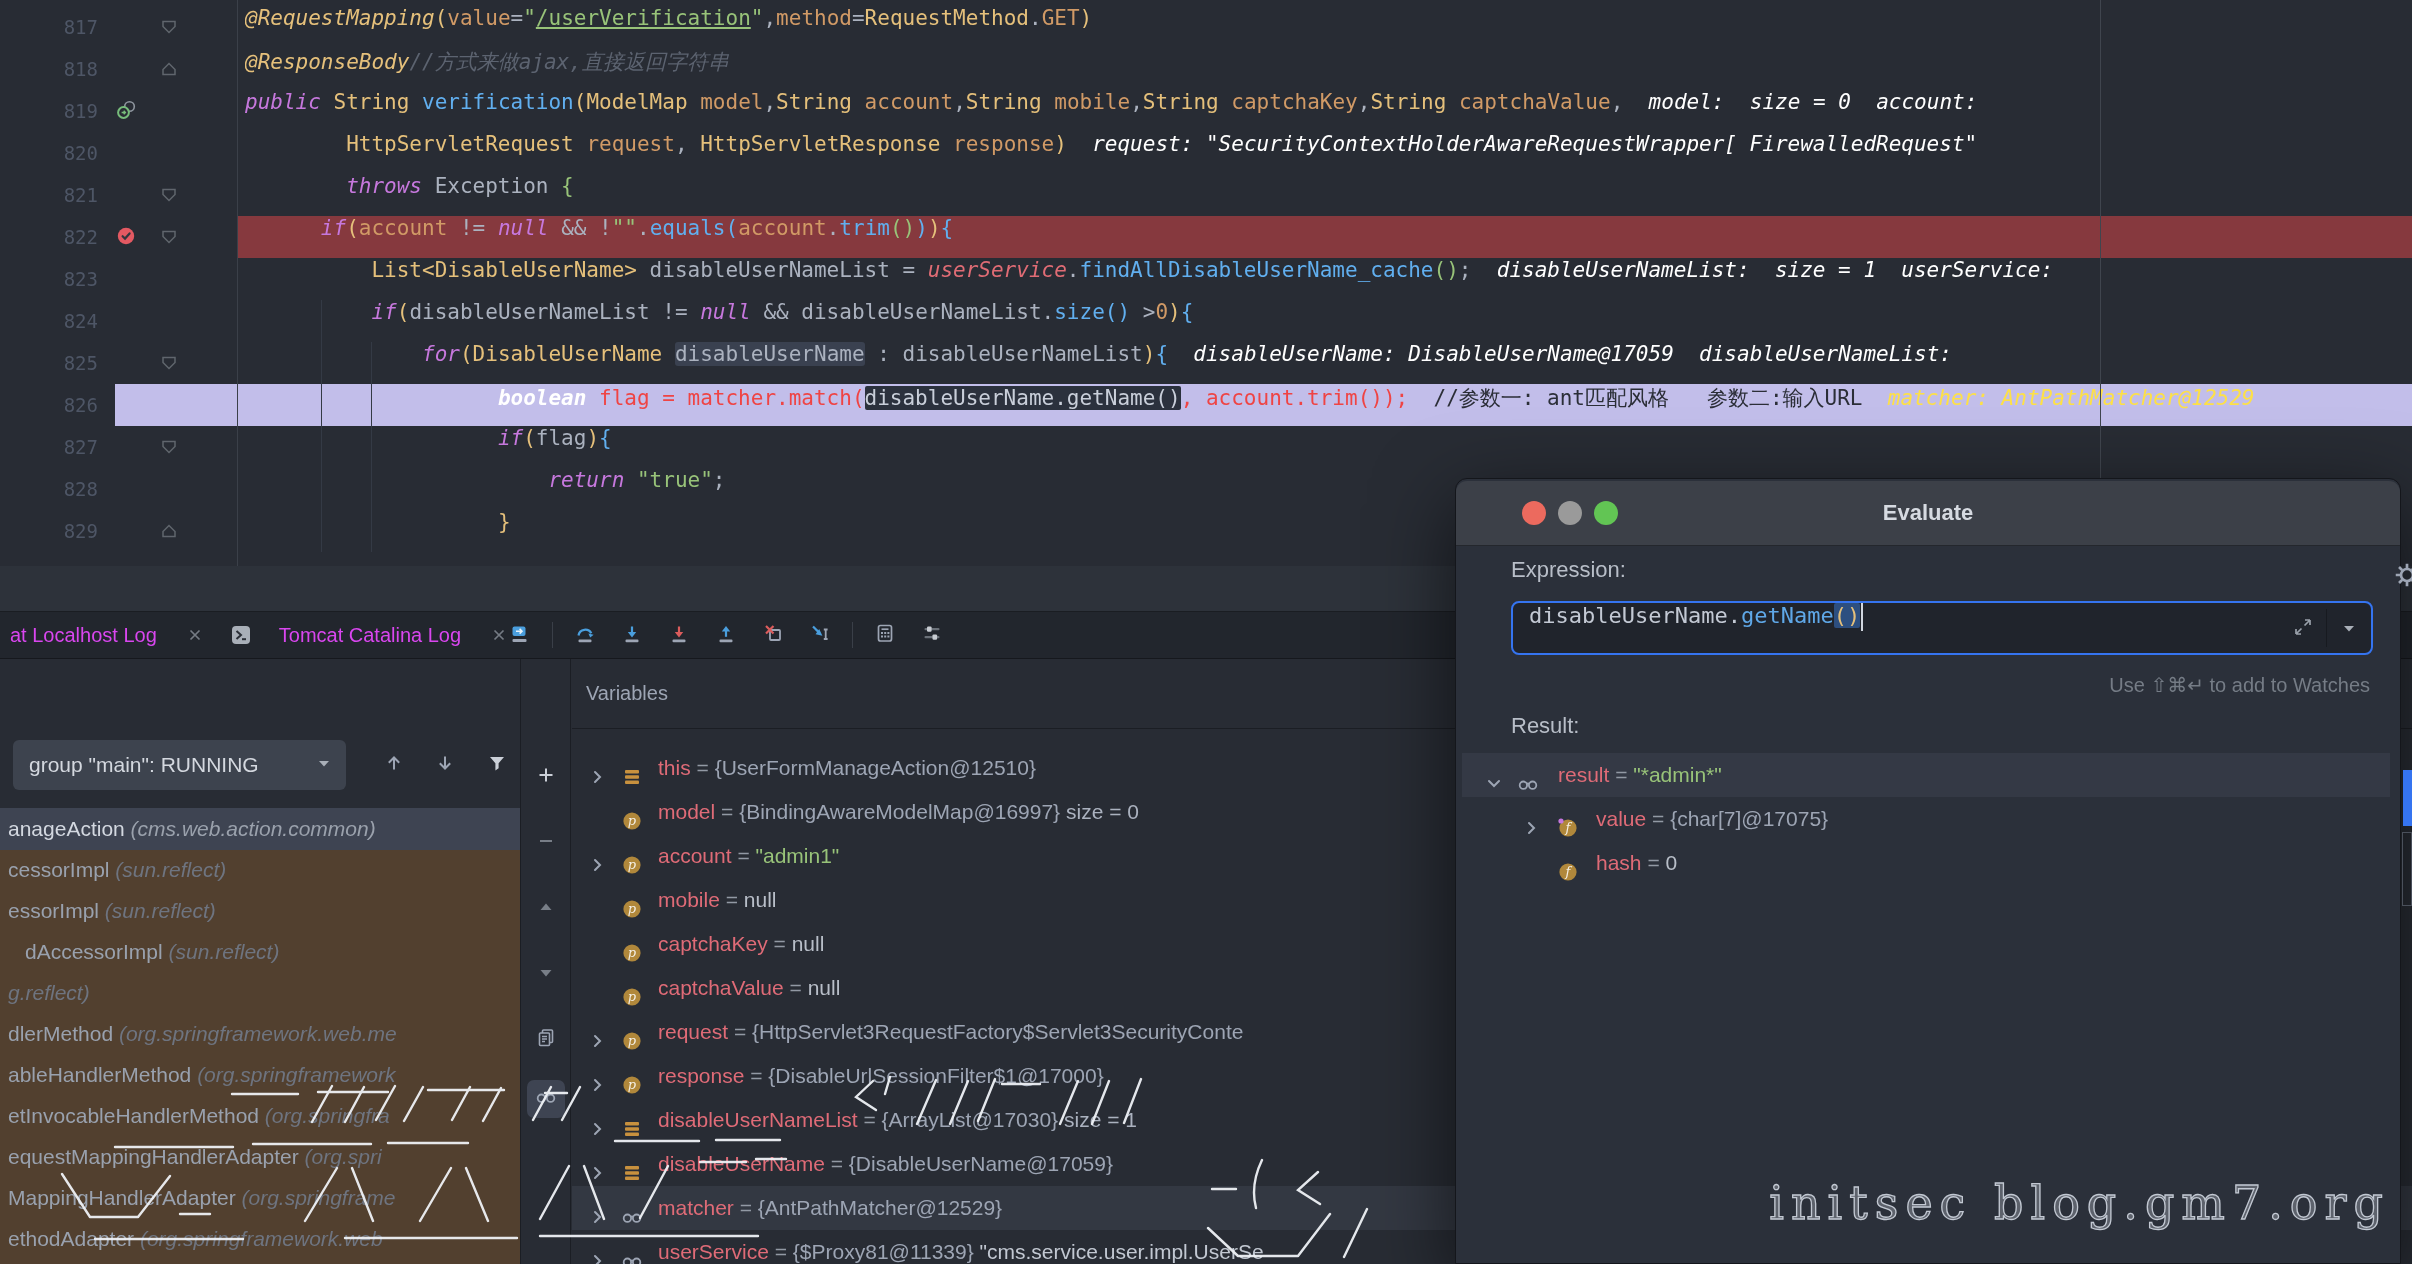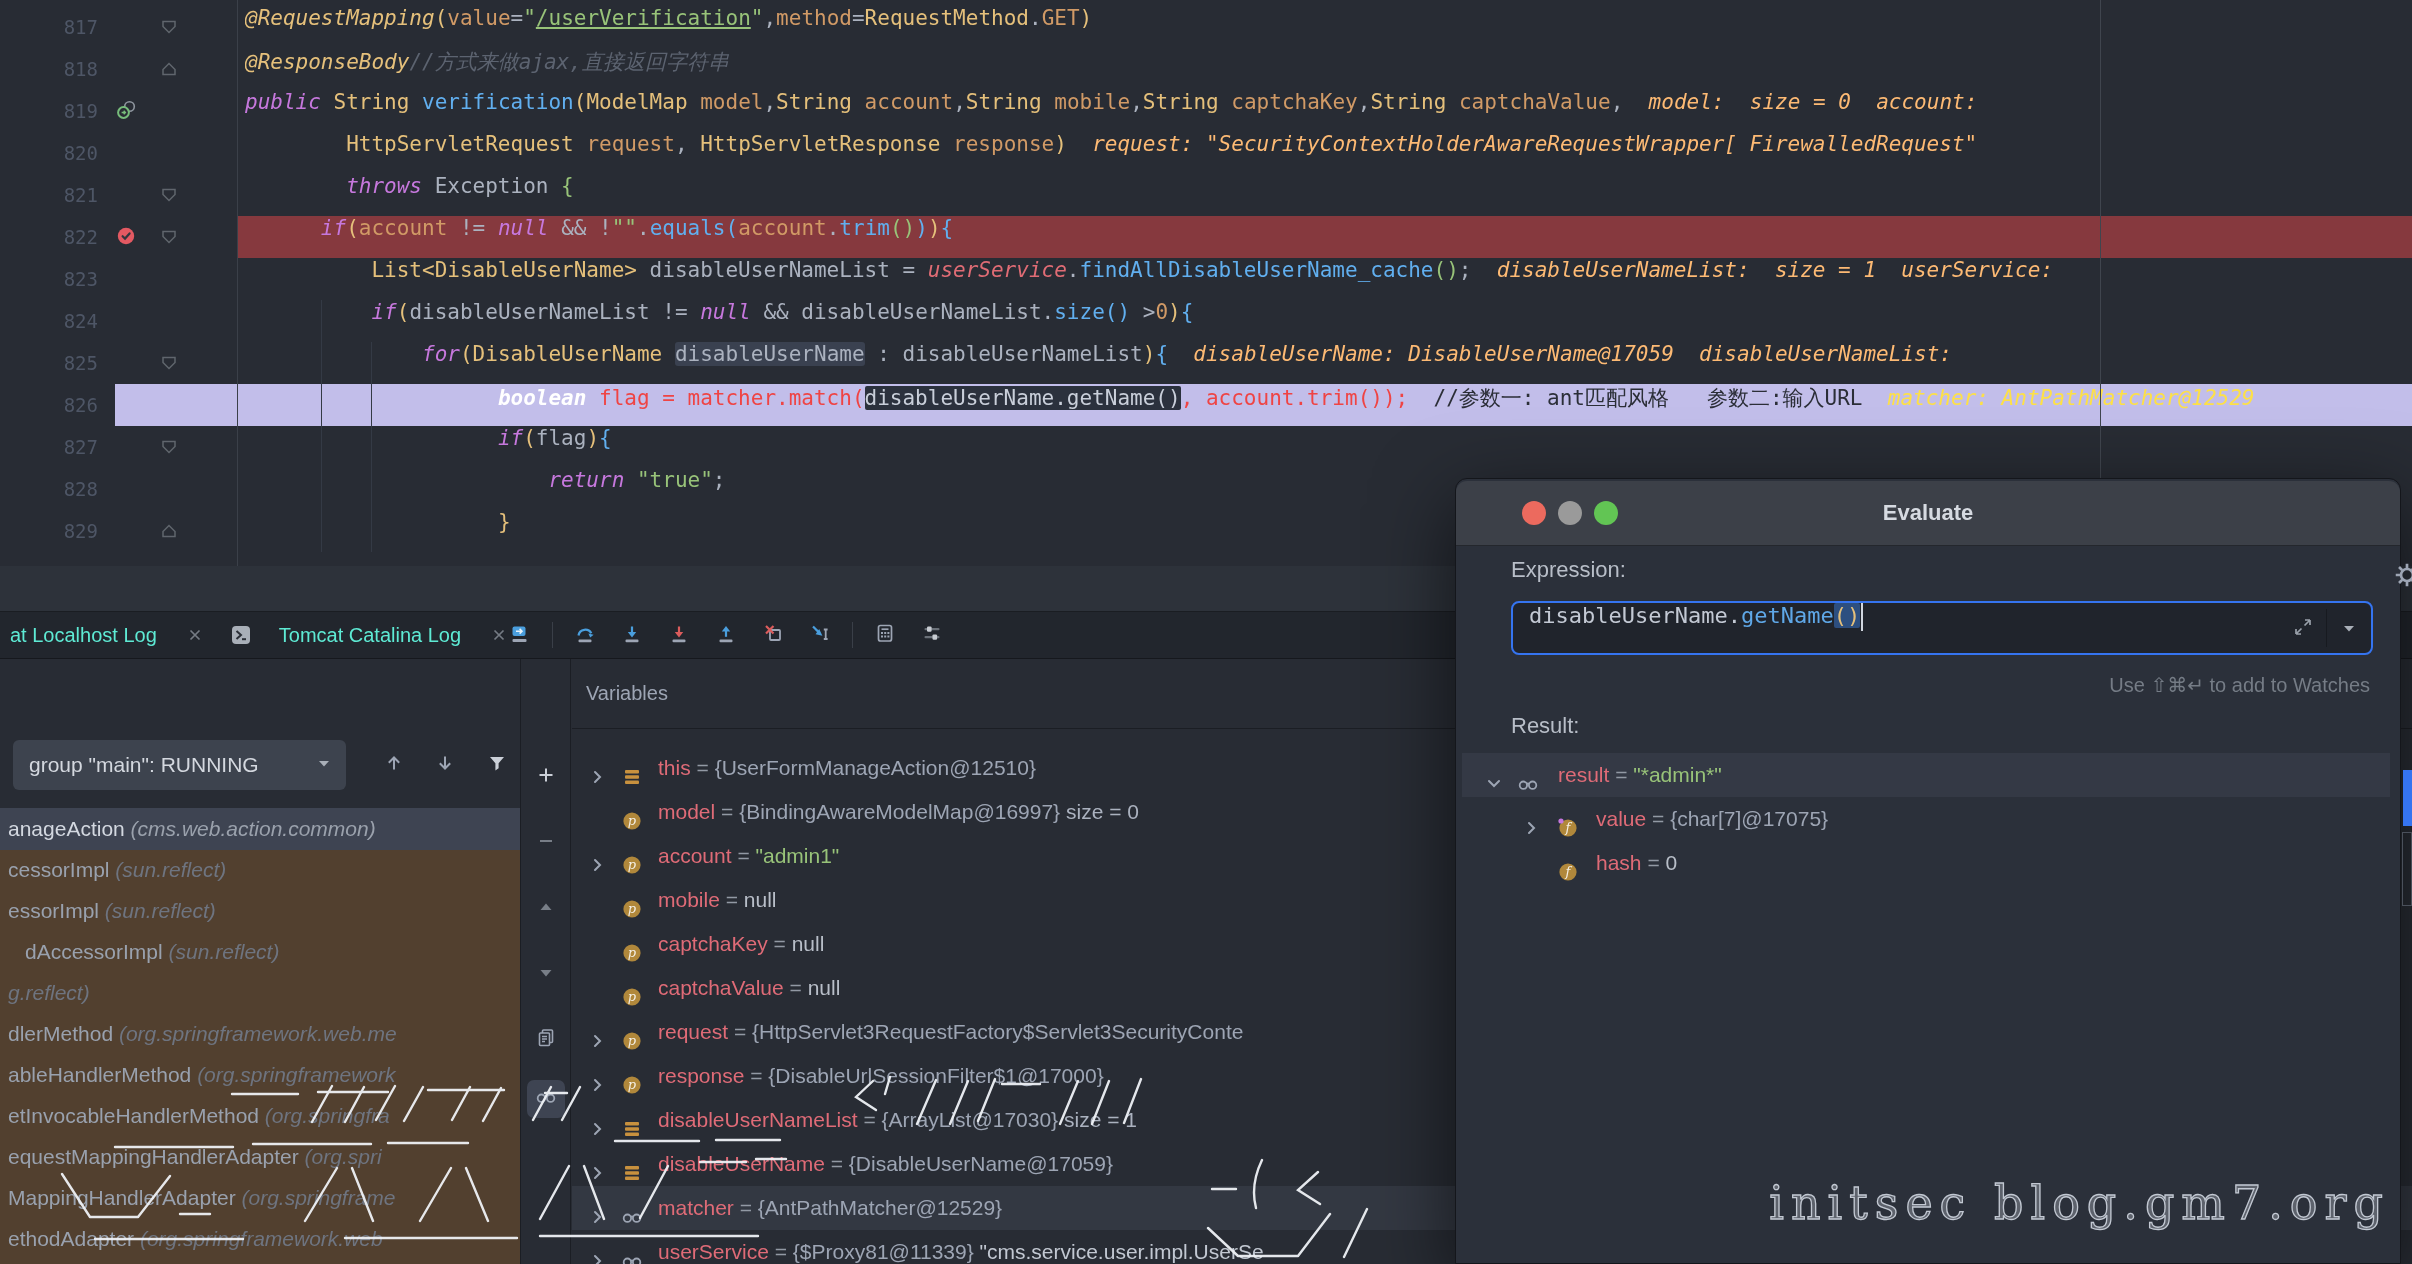--- a/index.html
+++ b/index.html
@@ -25,36 +25,36 @@
   .tk-str{color:#98C379;}
   .tk-link{color:#98C379;text-decoration:underline;}
   .tk-param{color:#D19A66;}
   .tk-field{color:#E06C75;font-style:italic;}
   .tk-op{color:#ABB2BF;}
   .tk-num{color:#D19A66;}
   .tk-cmt{color:#5C6370;font-style:italic;}
   .tk-py{color:#E5C07B;}
   .tk-pb{color:#61AFEF;}
   .tk-pg{color:#98C379;}
-  .tk-hint{color:#fdba74;font-style:italic;}
+  .tk-hint{color:#ffffff;font-style:italic;}
   .tk-tokhl{color:#ABB2BF;background:#3A4150;border-radius:3px;}
   .tk-dk{color:#ef4444;}
   .tk-dkkw{color:#ffffff;font-style:italic;font-weight:bold;}
   .tk-dkc{color:#2B2E37;}
   .tk-box{color:#C9CFDA;background:#2B313D;border-radius:2px;}
   .tk-hintl{color:#fde047;font-style:italic;}
   .gutter-divider{position:absolute;left:237px;top:0;width:1px;height:566px;background:#3B4049;z-index:6;}
   .wrap-guide{position:absolute;left:2100px;top:0;width:1px;height:566px;background:#40454E;z-index:6;}
   .ig{position:absolute;width:1px;background:#343A45;z-index:5;}
 
   
   #strip{position:absolute;left:0;top:566px;width:2412px;height:45px;background:#2D323A;border-bottom:1px solid #1A1D22;}
   #tabrow{position:absolute;left:0;top:612px;width:2412px;height:46px;background:#22262D;border-bottom:1px solid #16181D;}
   #tabs{position:absolute;left:0;top:0;height:46px;display:flex;align-items:center;}
-  .tab{display:flex;align-items:center;height:46px;padding:0 16px 0 10px;color:#5eead4;font-size:20px;gap:28px;}
+  .tab{display:flex;align-items:center;height:46px;padding:0 16px 0 10px;color:#d946ef;font-size:20px;gap:28px;}
   .tab .close{color:#6F757E;width:20px;height:20px;}
   #steptools{position:absolute;left:505px;top:0;height:46px;display:flex;align-items:center;gap:17px;}
   .tico{width:30px;height:30px;display:flex;align-items:center;justify-content:center;}
   .tsep{width:1px;height:26px;background:#3A3F48;}
 
   
   #bottom{position:absolute;left:0;top:659px;width:2412px;height:605px;background:#282C34;overflow:hidden;}
   #frames{position:absolute;left:0;top:0;width:520px;height:605px;overflow:hidden;}
   #frames .brown{position:absolute;left:0;top:191px;right:0;bottom:0;background:#52402F;}
   #thread-combo{position:absolute;left:13px;top:81px;width:333px;height:50px;background:#3D434E;border-radius:6px;

